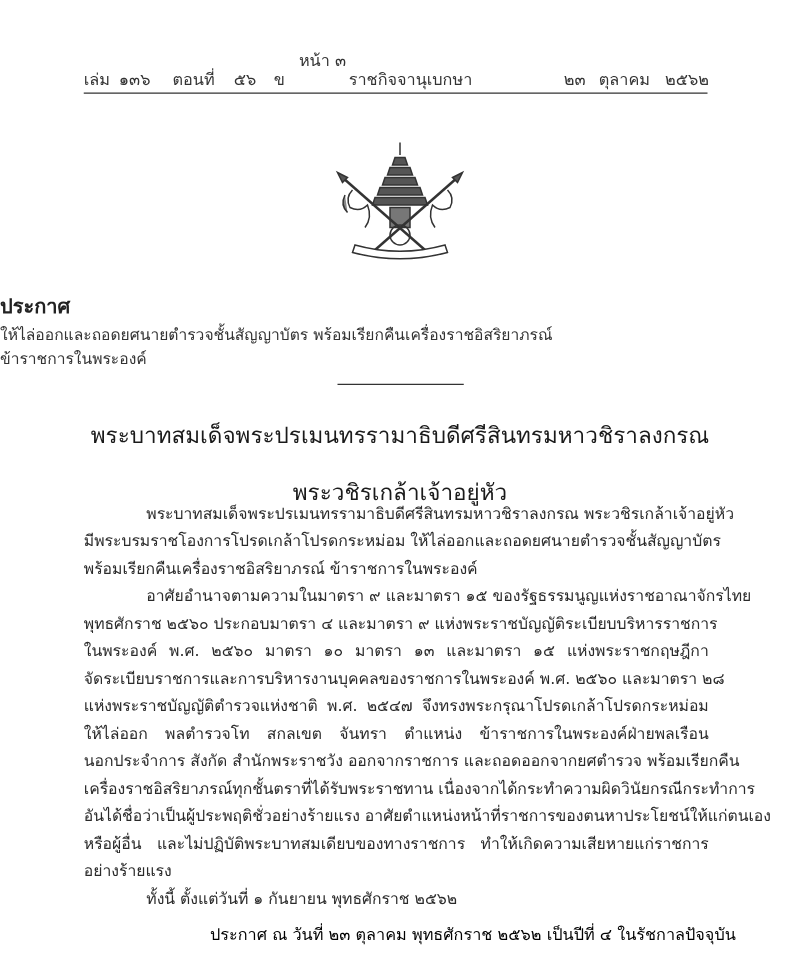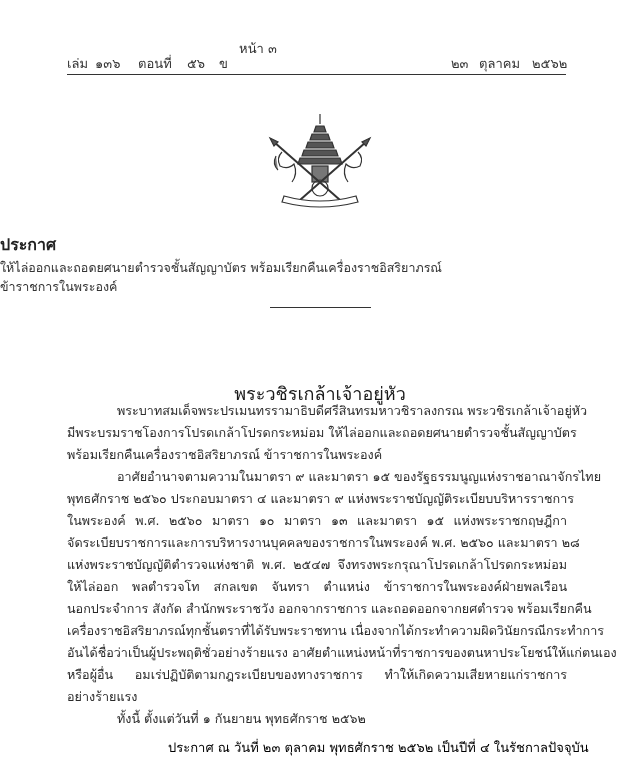--- a/index.html
+++ b/index.html
@@ -53,20 +53,21 @@
 <div class="page">
 
   <div class="hdr-page">หน้า   ๓</div>
 
   <div class="hdr-line">
     <span style="left:0">เล่ม</span>
     <span style="left:28px">๑๓๖</span>
     <span style="left:71px">ตอนที่</span>
     <span style="left:120px">๕๖</span>
     <span style="left:152px">ข</span>
+    <span style="left:212px">ราชกิจจานุเบกษา</span>
     <span style="left:384px">๒๓</span>
     <span style="left:412px">ตุลาคม</span>
     <span style="left:465px">๒๕๖๒</span>
   </div>
   <div class="hdr-rule"></div>
 
   <svg class="emblem" viewBox="0 0 104 100">
     <g fill="none" stroke="#333" stroke-width="1.2">
 
       <line x1="52" y1="2" x2="52" y2="12"></line>
@@ -90,37 +91,38 @@
 
       <path d="M16 84 Q52 94 88 84 L90 90 Q52 100 14 90 Z" fill="#fff"></path>
     </g>
   </svg>
 
   <div class="title">ประกาศ</div>
   <div class="subtitle sub1">ให้ไล่ออกและถอดยศนายตำรวจชั้นสัญญาบัตร  พร้อมเรียกคืนเครื่องราชอิสริยาภรณ์</div>
   <div class="subtitle sub2">ข้าราชการในพระองค์</div>
   <div class="short-rule"></div>
 
+  <div class="king king1">พระบาทสมเด็จพระปรเมนทรรามาธิบดีศรีสินทรมหาวชิราลงกรณ</div>
   <div class="king king2">พระวชิรเกล้าเจ้าอยู่หัว</div>
 
   <div class="body-text" style="top:401px">
     <div class="ln ind just" style="top:0">พระบาทสมเด็จพระปรเมนทรรามาธิบดีศรีสินทรมหาวชิราลงกรณ  พระวชิรเกล้าเจ้าอยู่หัว</div>
     <div class="ln just" style="top:22px">มีพระบรมราชโองการโปรดเกล้าโปรดกระหม่อม  ให้ไล่ออกและถอดยศนายตำรวจชั้นสัญญาบัตร</div>
     <div class="ln" style="top:44px">พร้อมเรียกคืนเครื่องราชอิสริยาภรณ์  ข้าราชการในพระองค์</div>
   </div>
 
   <div class="body-text" style="top:467px">
     <div class="ln ind just" style="top:0">อาศัยอำนาจตามความในมาตรา  ๙  และมาตรา  ๑๕  ของรัฐธรรมนูญแห่งราชอาณาจักรไทย</div>
     <div class="ln just" style="top:22px">พุทธศักราช  ๒๕๖๐  ประกอบมาตรา  ๔  และมาตรา  ๙  แห่งพระราชบัญญัติระเบียบบริหารราชการ</div>
     <div class="ln just" style="top:44px">ในพระองค์  พ.ศ.  ๒๕๖๐  มาตรา  ๑๐  มาตรา  ๑๓  และมาตรา  ๑๕  แห่งพระราชกฤษฎีกา</div>
     <div class="ln just" style="top:66px">จัดระเบียบราชการและการบริหารงานบุคคลของราชการในพระองค์  พ.ศ.  ๒๕๖๐  และมาตรา  ๒๘</div>
     <div class="ln just" style="top:88px">แห่งพระราชบัญญัติตำรวจแห่งชาติ  พ.ศ.  ๒๕๔๗  จึงทรงพระกรุณาโปรดเกล้าโปรดกระหม่อม</div>
     <div class="ln just" style="top:110px">ให้ไล่ออก  พลตำรวจโท สกลเขต  จันทรา  ตำแหน่ง  ข้าราชการในพระองค์ฝ่ายพลเรือน</div>
     <div class="ln just" style="top:132px">นอกประจำการ  สังกัด  สำนักพระราชวัง  ออกจากราชการ  และถอดออกจากยศตำรวจ  พร้อมเรียกคืน</div>
     <div class="ln just" style="top:154px">เครื่องราชอิสริยาภรณ์ทุกชั้นตราที่ได้รับพระราชทาน  เนื่องจากได้กระทำความผิดวินัยกรณีกระทำการ</div>
     <div class="ln just" style="top:176px">อันได้ชื่อว่าเป็นผู้ประพฤติชั่วอย่างร้ายแรง  อาศัยตำแหน่งหน้าที่ราชการของตนหาประโยชน์ให้แก่ตนเอง</div>
-    <div class="ln just" style="top:198px">หรือผู้อื่น  อมเร่ปฏิบัติตามกฎระเบียบของทางราชการ  ทำให้เกิดความเสียหายแก่ราชการ</div>
+    <div class="ln just" style="top:198px">หรือผู้อื่น  และไม่ปฏิบัติพระบาทสมเดียบของทางราชการ  ทำให้เกิดความเสียหายแก่ราชการ</div>
     <div class="ln" style="top:220px">อย่างร้ายแรง</div>
     <div class="ln ind" style="top:242px">ทั้งนี้  ตั้งแต่วันที่  ๑  กันยายน  พุทธศักราช  ๒๕๖๒</div>
   </div>
 
   <div class="proclaim">ประกาศ  ณ  วันที่  ๒๓  ตุลาคม  พุทธศักราช  ๒๕๖๒  เป็นปีที่  ๔  ในรัชกาลปัจจุบัน</div>
 </div>
 
 </body></html>

